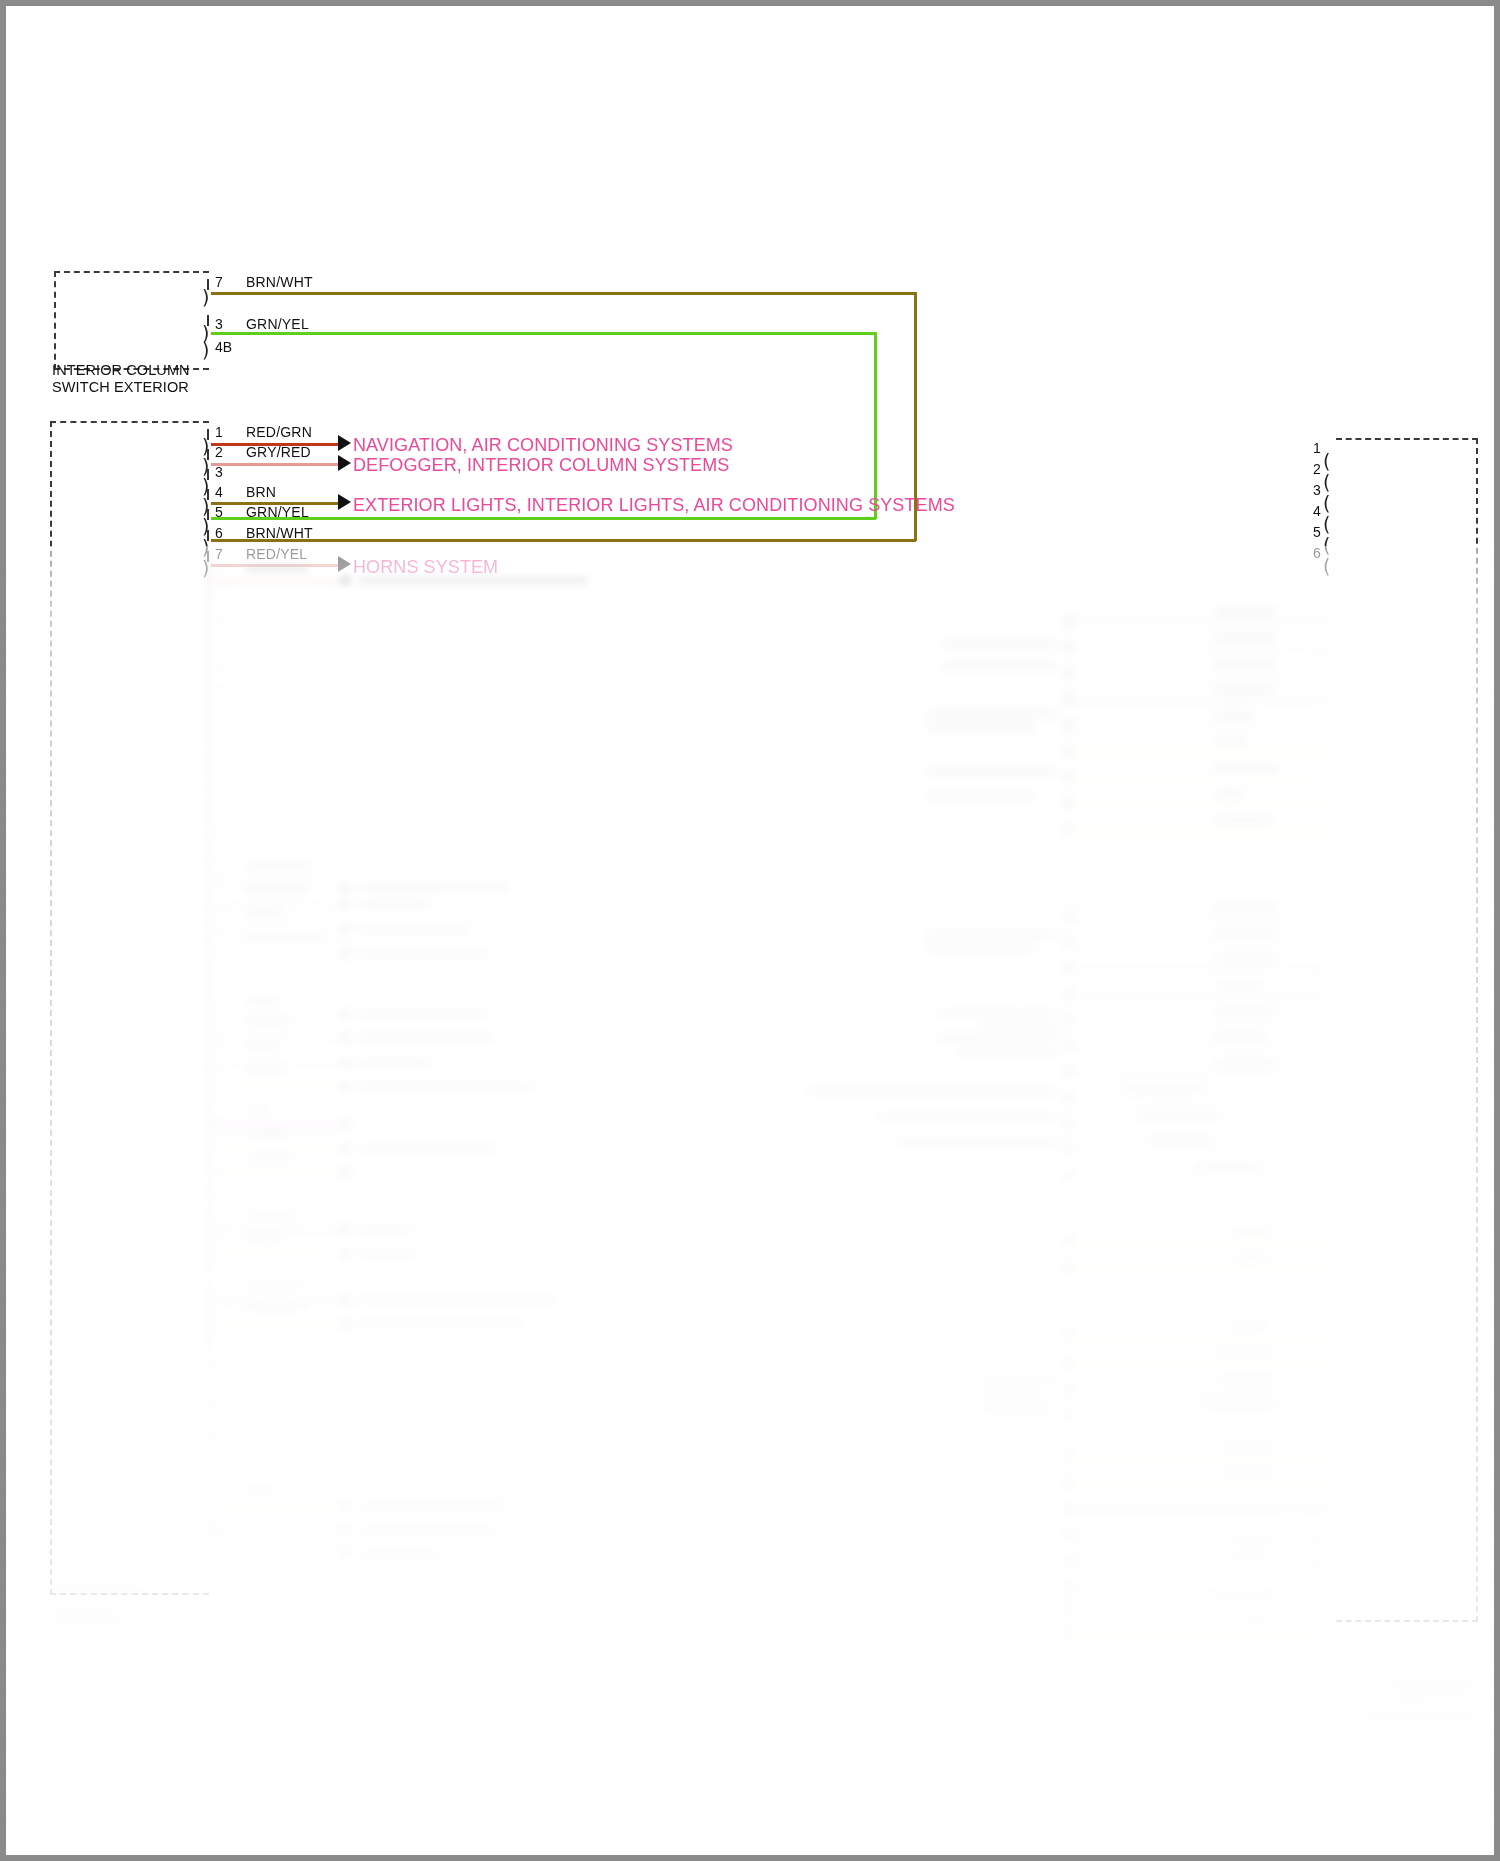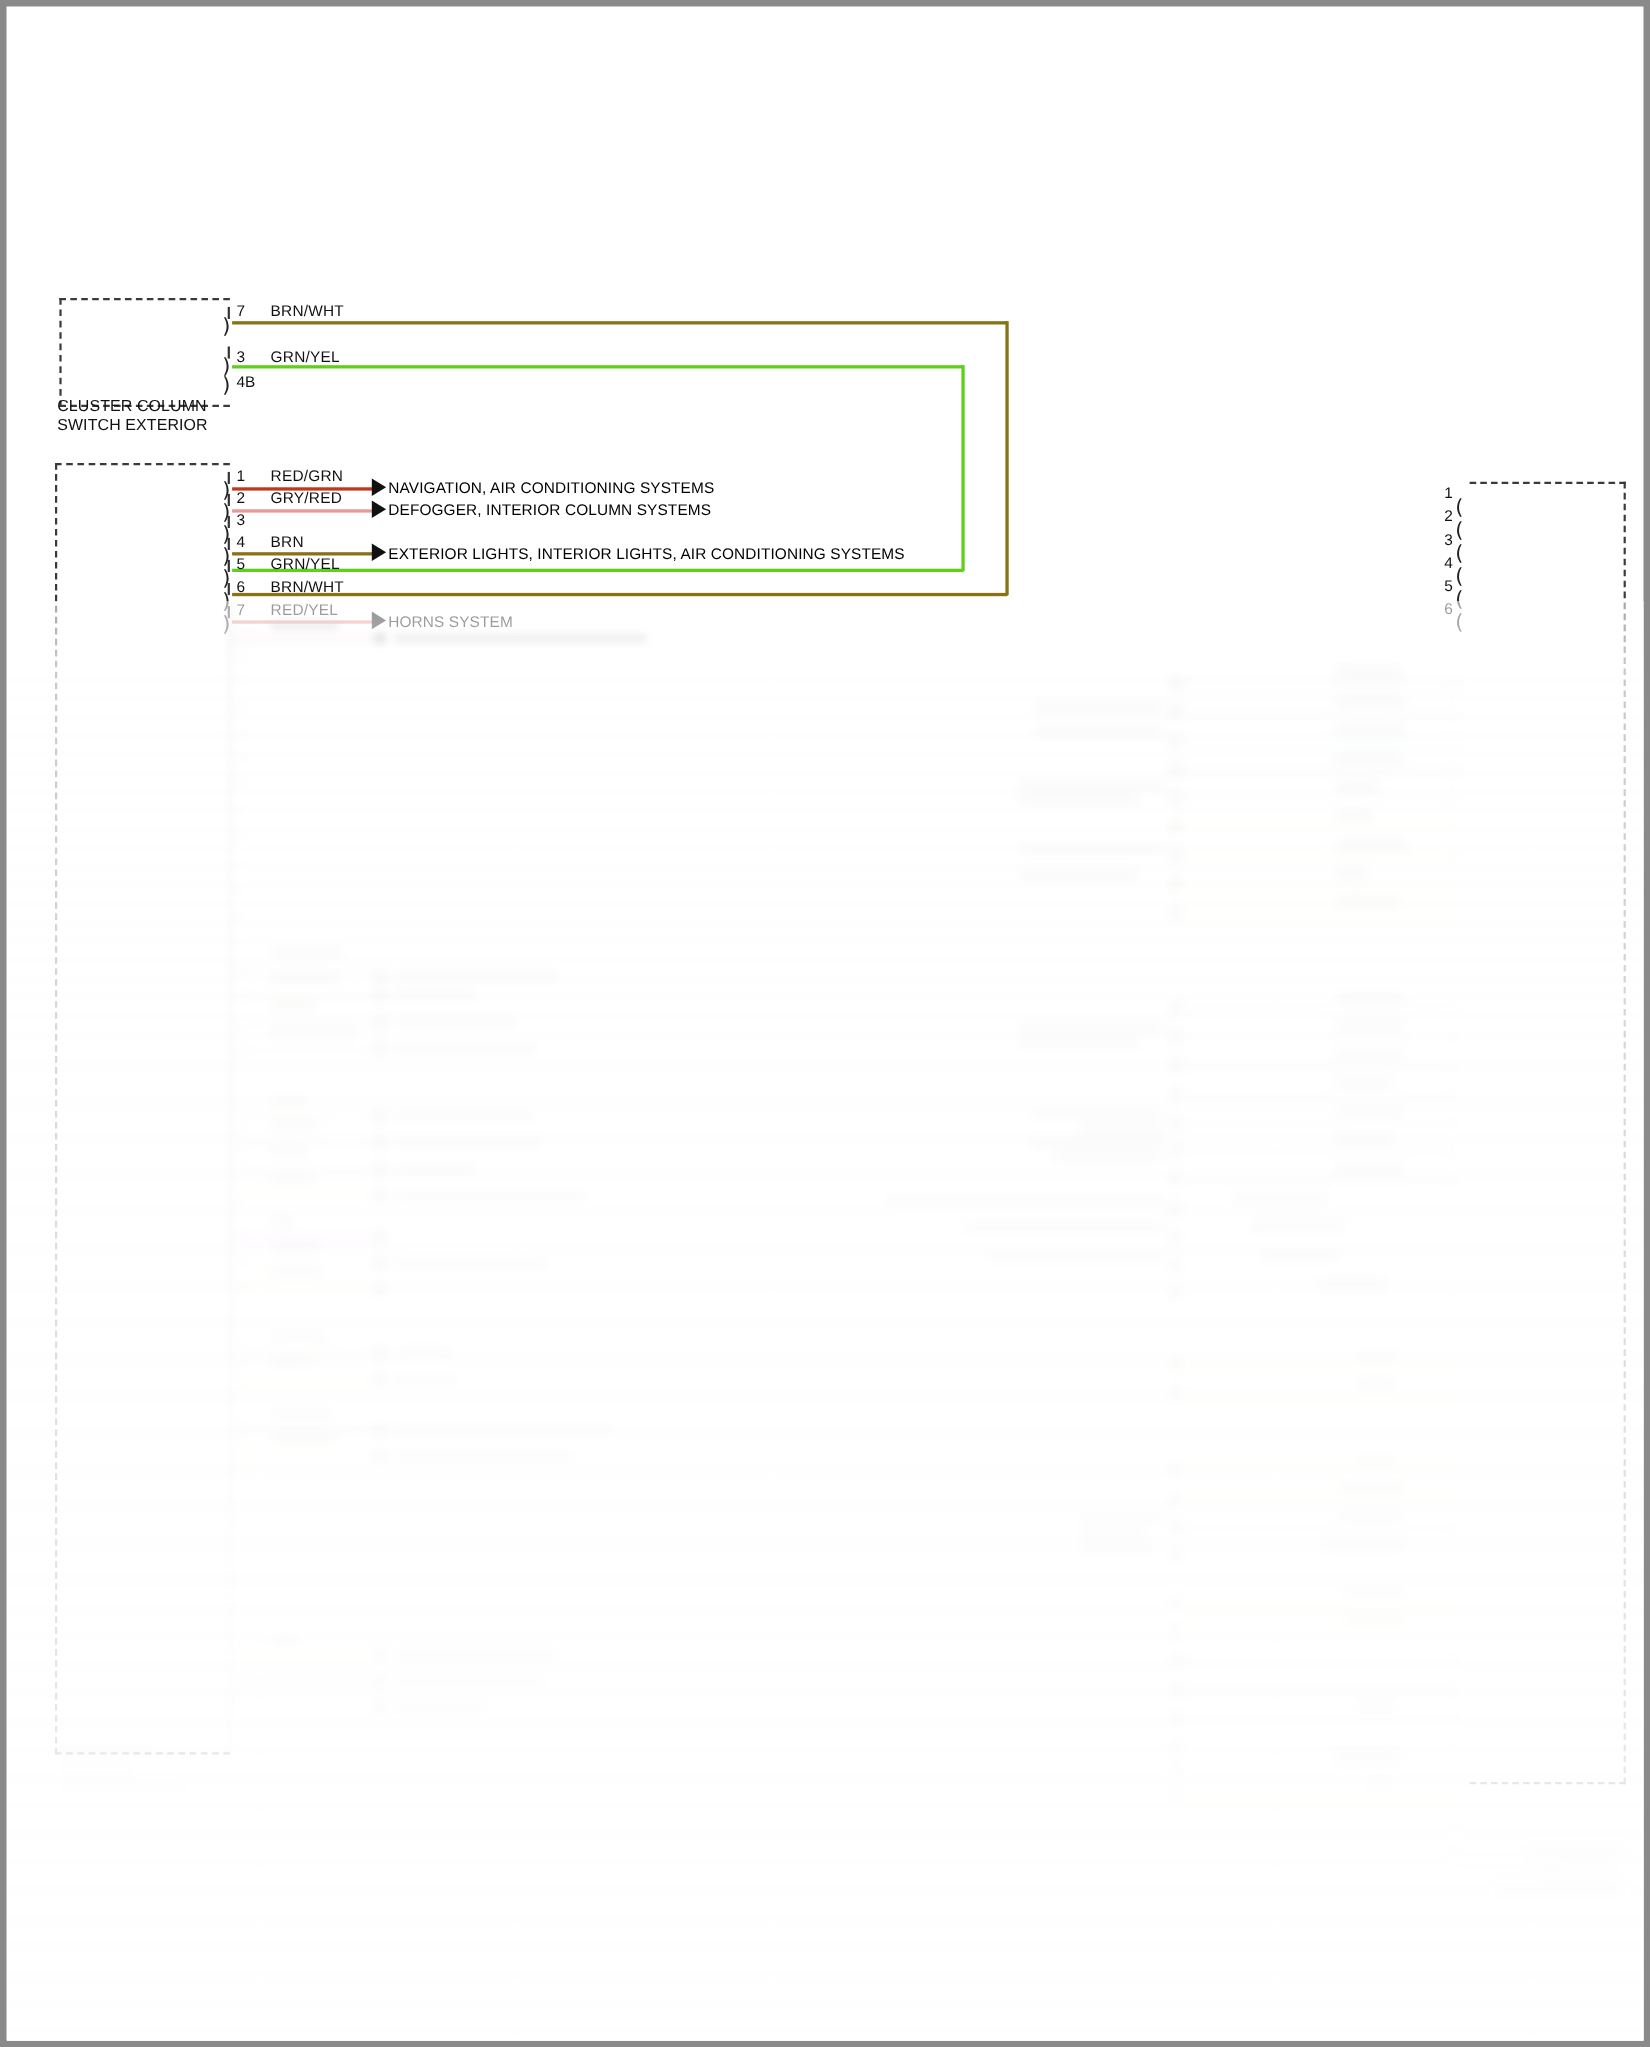--- a/index.html
+++ b/index.html
@@ -14,21 +14,21 @@
   #canvas{position:absolute;left:0;top:0;width:1488px;height:1849px;background:#fff;}
 
   .conn-box{position:absolute;border:2px dashed #3a3a3a;background:transparent;}
   .conn-box.open-right{border-right:none;}
   .conn-box.open-left{border-left:none;}
 
   .caption{position:absolute;font-size:14.5px;color:#111;line-height:17px;white-space:pre;letter-spacing:.1px;}
 
   .pinnum{position:absolute;font-size:14px;color:#111;white-space:nowrap;}
   .wirelabel{position:absolute;font-size:14px;color:#111;white-space:nowrap;letter-spacing:.2px;}
-  .dest{position:absolute;font-size:14px;color:#000000;white-space:nowrap;letter-spacing:.1px;}
+  .dest{position:absolute;font-size:18px;color:#ec4899;white-space:nowrap;letter-spacing:.1px;}
   .hline{position:absolute;height:0;border-top-width:3px;border-top-style:solid;}
   .vline{position:absolute;width:0;border-left-width:3px;border-left-style:solid;}
 
   .arrow{position:absolute;width:0;height:0;border-top:8px solid transparent;border-bottom:8px solid transparent;border-left:13px solid #111;}
 
   .pinhook{position:absolute;font-size:19px;color:#222;line-height:1;font-family:"DejaVu Sans",sans-serif;}
   .pinbar{position:absolute;width:0;border-left:2px solid #333;height:11px;}
 
   
   #fadeLayer{
@@ -67,21 +67,21 @@
     <div class="pinhook" style="left:196px;top:335px;">)</div>
 
     <div class="pinnum" style="left:209px;top:268px;">7</div>
     <div class="wirelabel" style="left:240px;top:268px;">BRN/WHT</div>
 
     <div class="pinnum" style="left:209px;top:310px;">3</div>
     <div class="wirelabel" style="left:240px;top:310px;">GRN/YEL</div>
 
     <div class="pinnum" style="left:209px;top:333px;">4B</div>
 
-    <div class="caption" style="left:46px;top:356px;">CLUSTER COLUMN</div>
+    <div class="caption" style="left:46px;top:356px;">INTERIOR COLUMN</div>
     <div class="caption" style="left:46px;top:373px;">SWITCH EXTERIOR</div>
 
     <div class="hline" style="left:205px;top:286px;width:705px;border-top-color:#8a7214;"></div>
     <div class="vline" style="left:908px;top:286px;height:249px;border-left-color:#8a7214;"></div>
     <div class="hline" style="left:205px;top:533px;width:705px;border-top-color:#8a7214;"></div>
 
     <div class="hline" style="left:205px;top:326px;width:665px;border-top-color:#5ecf1a;"></div>
     <div class="vline" style="left:868px;top:326px;height:187px;border-left-color:#5ecf1a;"></div>
     <div class="hline" style="left:205px;top:511px;width:665px;border-top-color:#5ecf1a;"></div>
 

